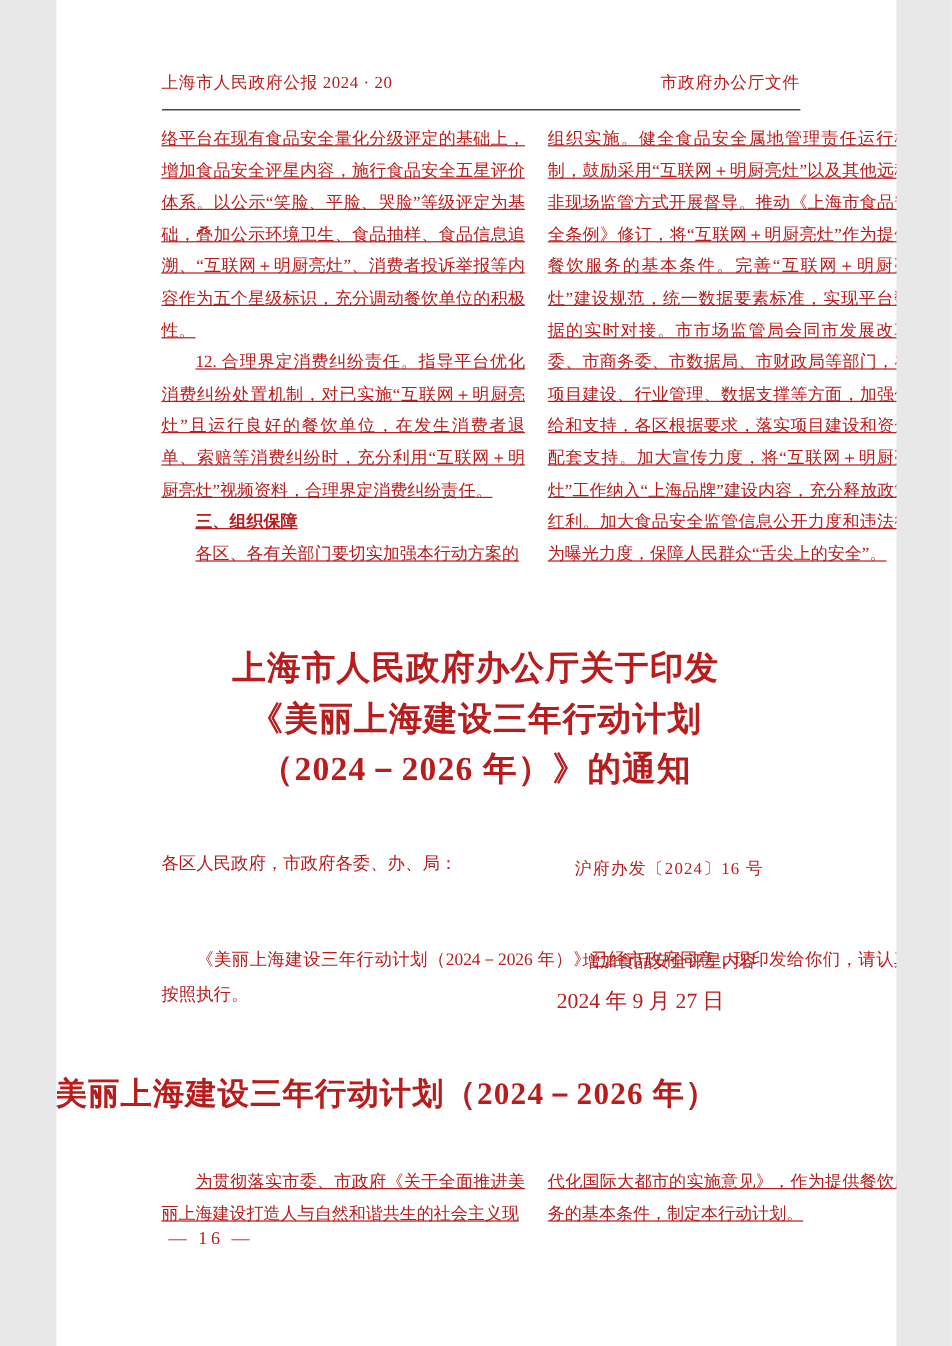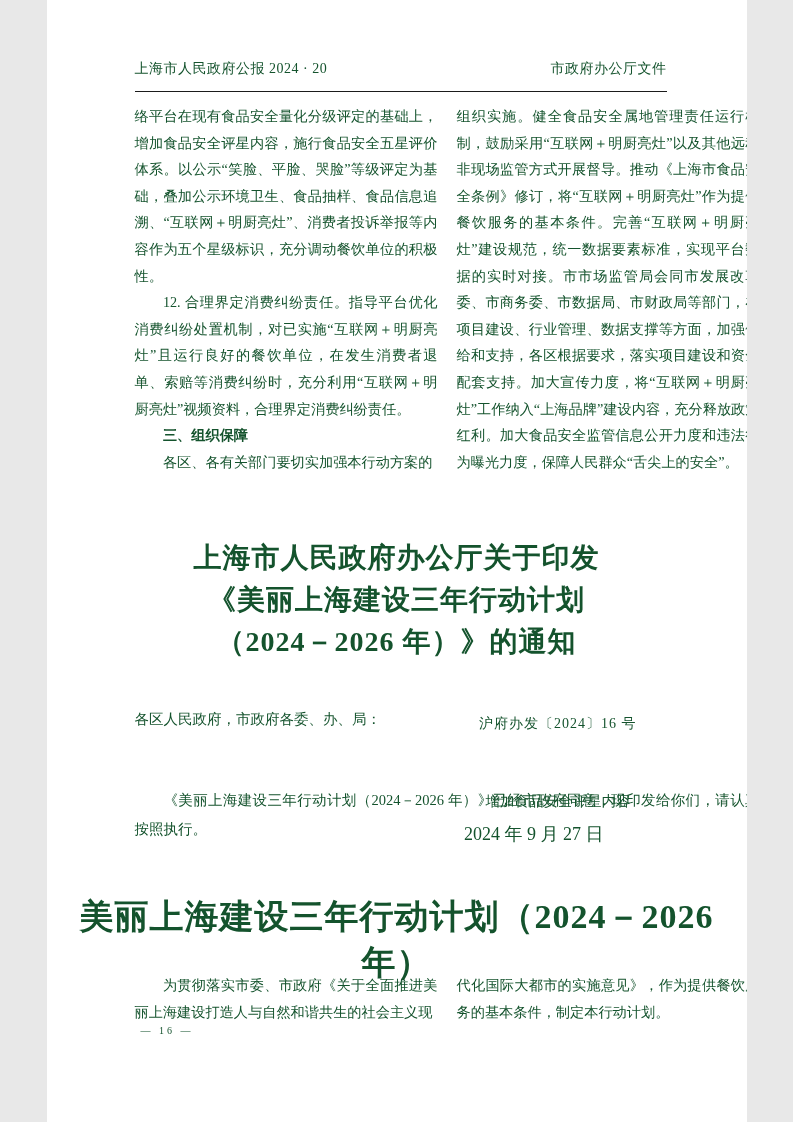--- a/index.html
+++ b/index.html
@@ -3,21 +3,21 @@
 <meta charset="utf-8">
 <style>
   html,body { margin:0; padding:0; background:#e8e8e8; }
   .page {
     position: relative;
     width: 688px;
     height: 1122px;
     margin: 0 auto;
     background: #ffffff;
     font-family: "Liberation Serif", "DejaVu Serif", serif;
-    color: #14532d;
+    color: #b91c1c;
     overflow: hidden;
     padding-left: 12px;
   }
   
   .header {
     position: absolute;
     left: 88px;
     right: 80px;
     top: 60px;
     display: flex;
@@ -40,20 +40,21 @@
     display: flex;
     gap: 19px;
   }
   .cols-top    { top: 103px; }
   .cols-bottom { top: 972px; }
   .col {
     width: 303px;
     font-size: 14.2px;
     line-height: 26.6px;
     text-align: justify;
+    text-decoration: underline;
   }
   .para { margin: 0; }
   .para.indent { text-indent: 2em; }
   .hei {
     font-family: "Liberation Sans", "DejaVu Sans", sans-serif;
     font-weight: bold;
   }
   
   .notice-title {
     position: absolute;
@@ -101,31 +102,30 @@
     position: absolute;
     right: 143px;
     top: 822px;
     font-size: 18px;
   }
   
   .plan-title {
     position: absolute;
     left: 0; right: 0;
     top: 894px;
-    text-align: center;
-    font-size: 34px;
+    font-size: 26px;
     font-weight: bold;
     letter-spacing: 1px;
   }
   
   .footer {
     position: absolute;
     left: 94px;
     top: 1025px;
-    font-size: 10px;
+    font-size: 15px;
     letter-spacing: 3px;
   }
 </style>
 </head>
 <body>
 
 <div class="page">
 
   <div class="header">
     <span>上海市人民政府公报 2024 · 20</span>

